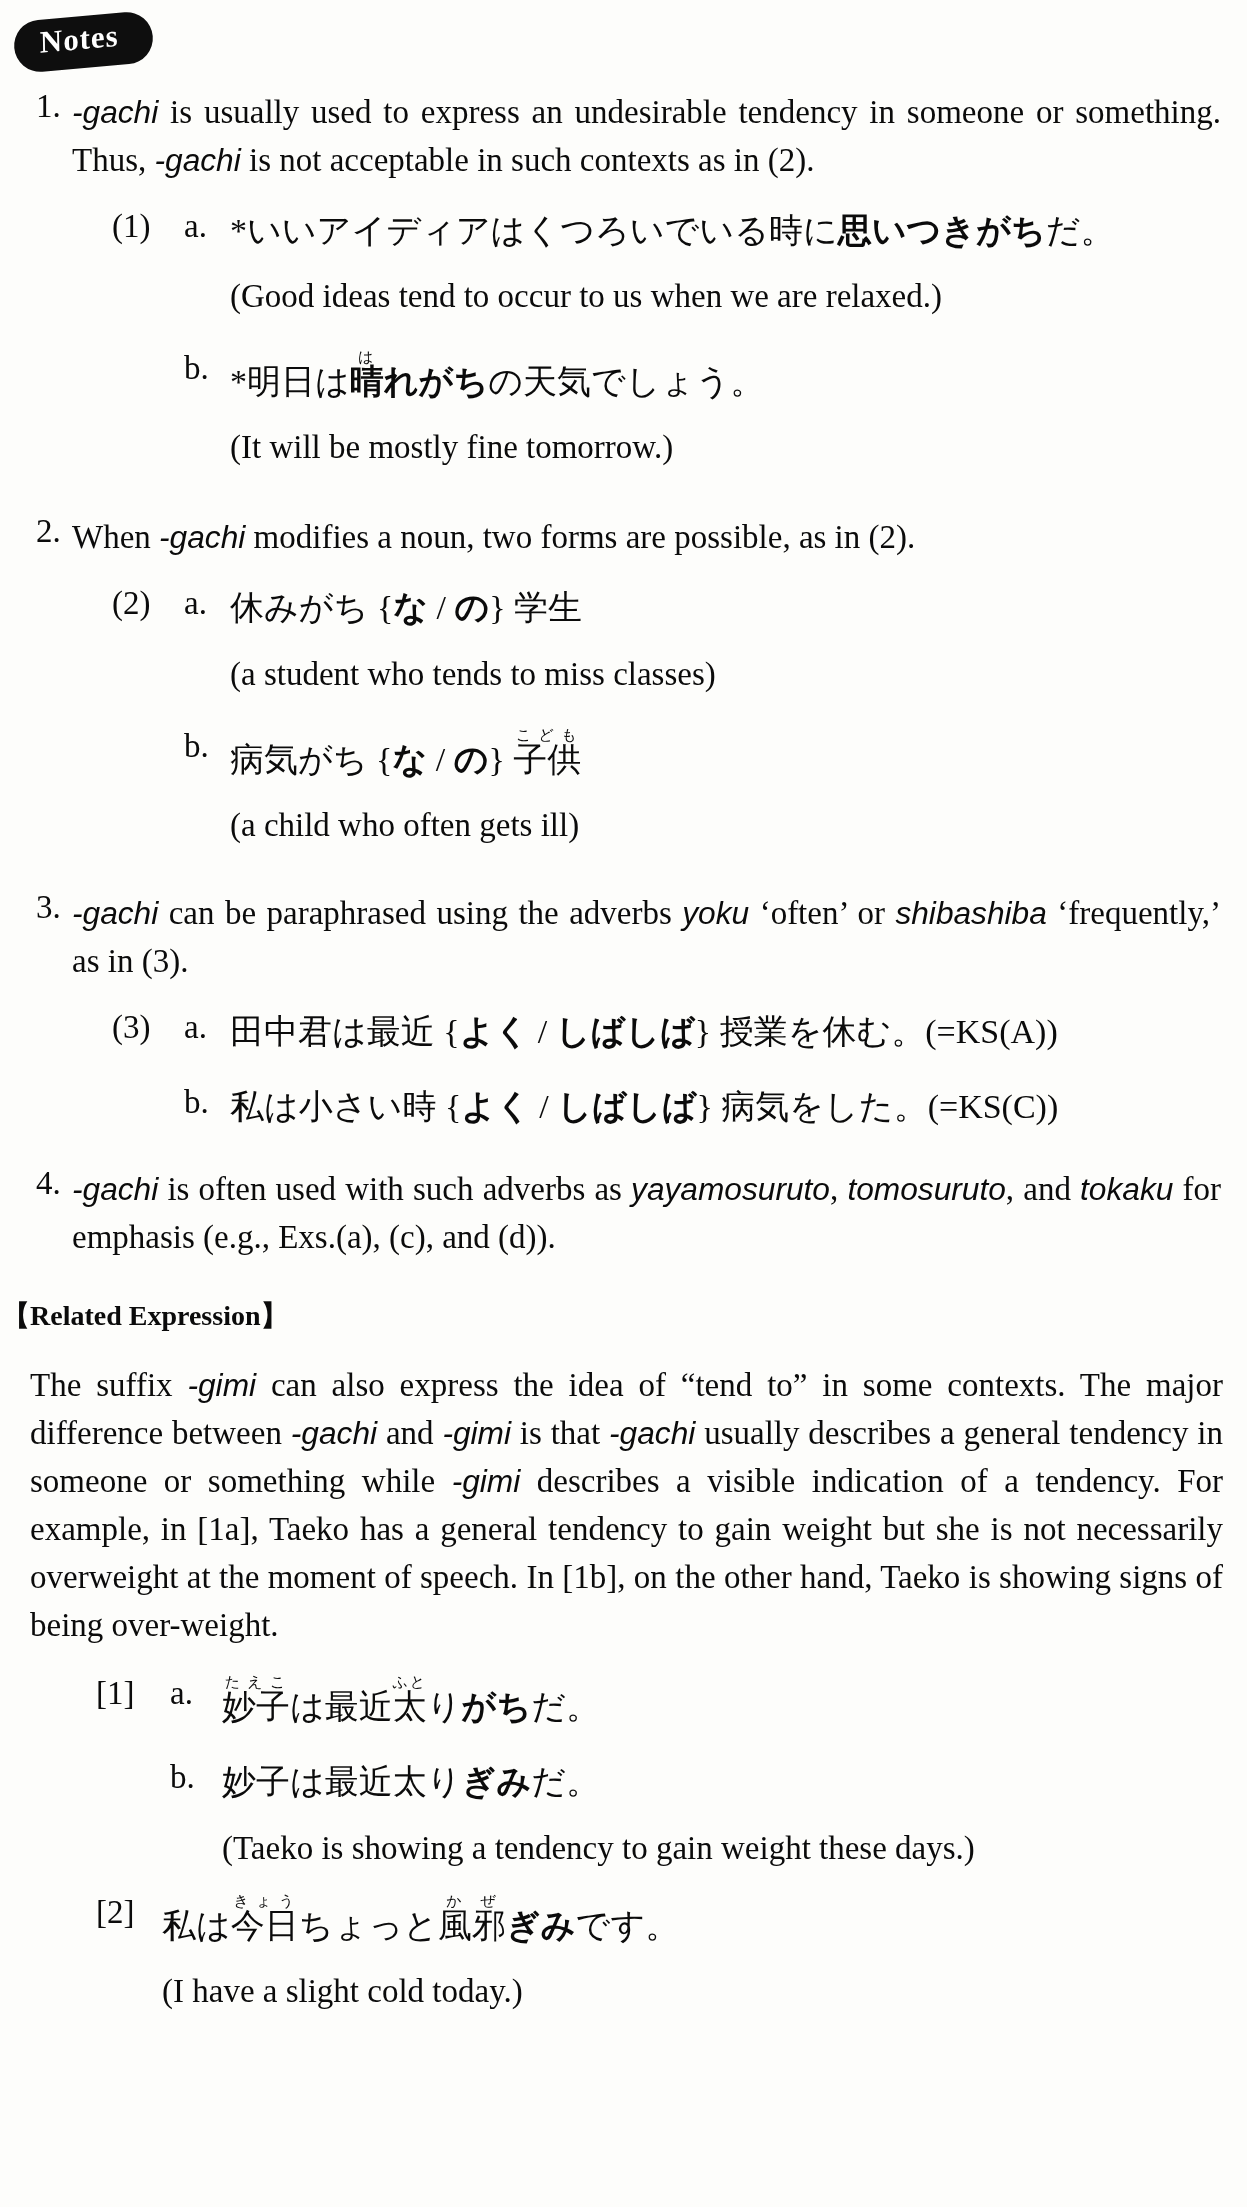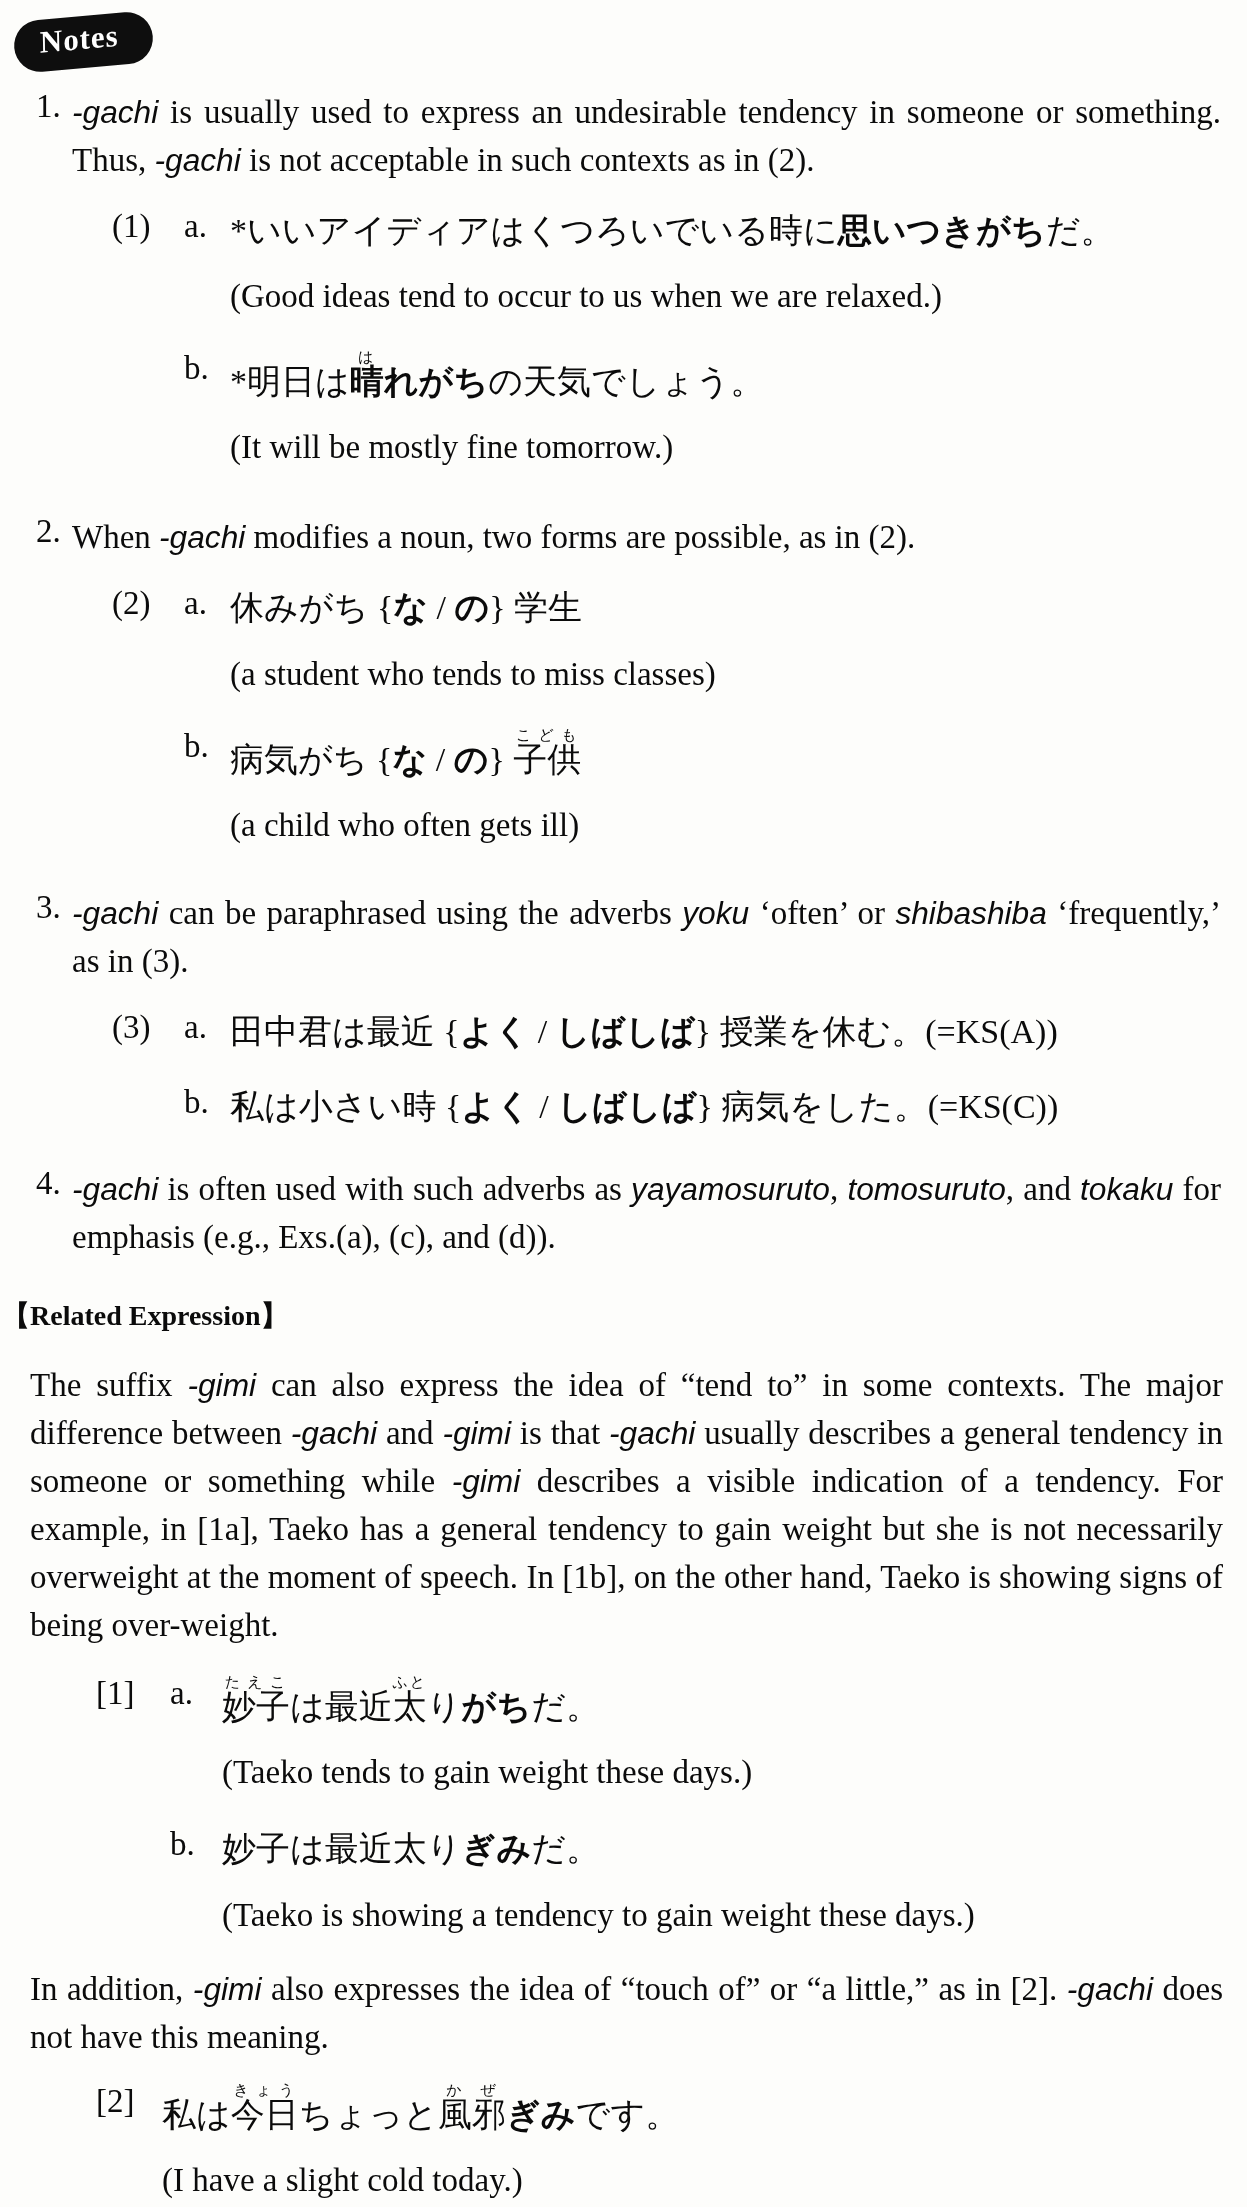--- a/index.html
+++ b/index.html
@@ -151,34 +151,32 @@
   <div class="rel-heading">【Related Expression】</div>
 
   <div class="rel-para"><span>The suffix </span><span class="it">-gimi</span><span> can also express the idea of “tend to” in some contexts. The major difference between </span><span class="it">-gachi</span><span> and </span><span class="it">-gimi</span><span> is that </span><span class="it">-gachi</span><span> usually describes a general tendency in someone or something while </span><span class="it">-gimi</span><span> describes a visible indication of a tendency. For example, in [1a], Taeko has a general tendency to gain weight but she is not necessarily overweight at the moment of speech. In [1b], on the other hand, Taeko is showing signs of being over-weight.</span></div>
 
   <div class="rex-rows">
     <div class="rex-row">
       <div class="rex-glabel">[1]</div>
       <div class="rex-letter">a.</div>
       <div class="rex-body">
         <div class="jp"><ruby>妙子<rt>たえこ</rt></ruby><span>は最近</span><ruby>太<rt>ふと</rt></ruby><span>り</span><span class="jb">がち</span><span>だ。</span></div>
-        <div class="en">(Taeko tends to gain weight these days.)</div>
       </div>
     </div>
     <div class="rex-row">
       <div class="rex-glabel"></div>
       <div class="rex-letter">b.</div>
       <div class="rex-body">
         <div class="jp"><span>妙子は最近太り</span><span class="jb">ぎみ</span><span>だ。</span></div>
         <div class="en">(Taeko is showing a tendency to gain weight these days.)</div>
       </div>
     </div>
   </div>
 
-  <div class="rel-para"><span>In addition, </span><span class="it">-gimi</span><span> also expresses the idea of “touch of” or “a little,” as in [2]. </span><span class="it">-gachi</span><span> does not have this meaning.</span></div>
 
   <div class="rex2-row">
     <div class="rex2-glabel">[2]</div>
     <div class="rex-body">
       <div class="jp"><span>私は</span><ruby>今日<rt>きょう</rt></ruby><span>ちょっと</span><ruby>風邪<rt>かぜ</rt></ruby><span class="jb">ぎみ</span><span>です。</span></div>
       <div class="en">(I have a slight cold today.)</div>
     </div>
   </div>
 
 </div>

